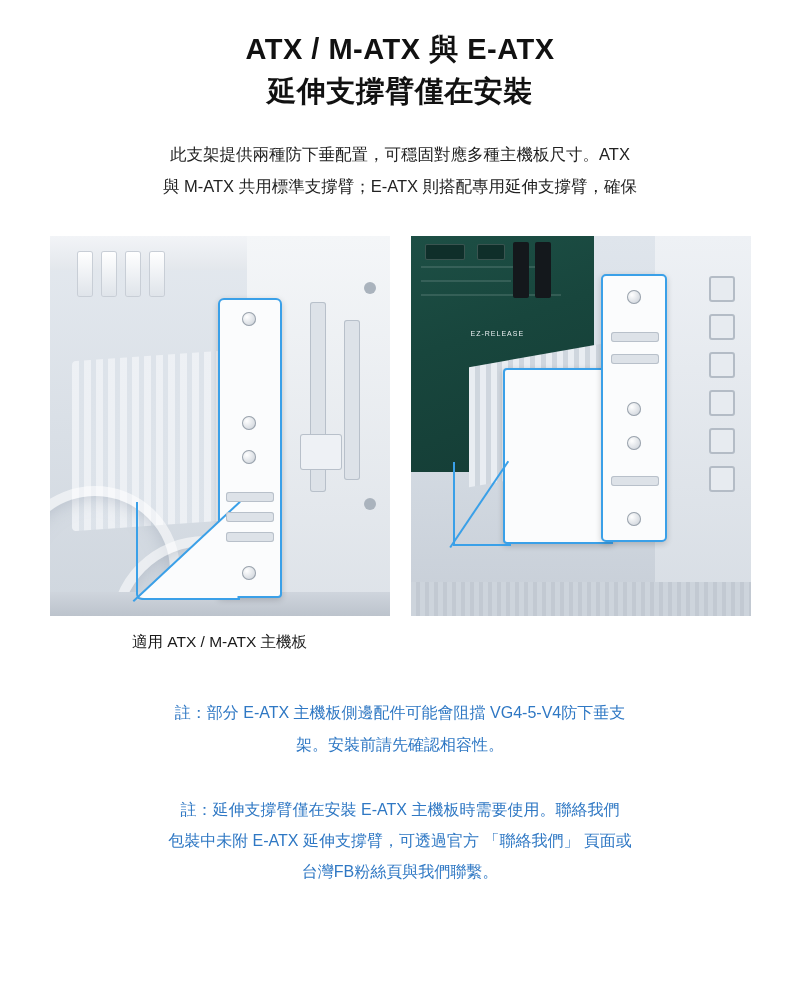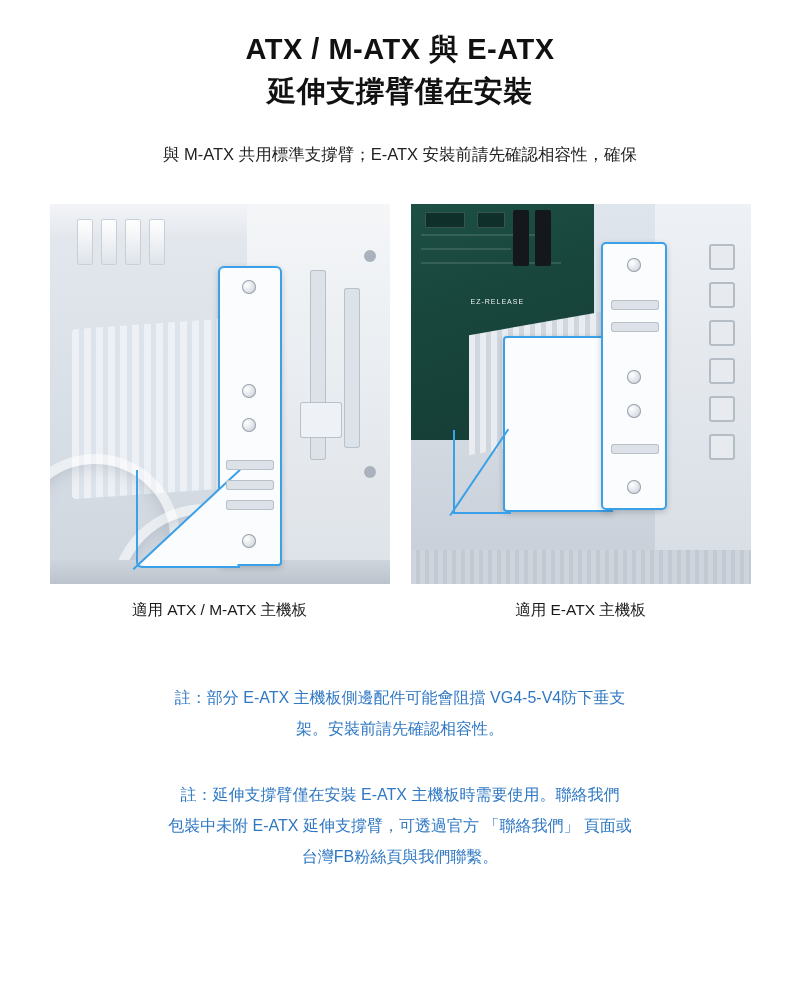--- a/index.html
+++ b/index.html
@@ -49,21 +49,21 @@
     overflow: hidden;
     background: #c9ced6;
   }
   .caption {
     text-align: center;
     font-size: 15.5px;
     margin-top: 16px;
     color: #1a1a1a;
   }
   .notes {
-    margin-top: 61px;
+    margin-top: 44px;
     text-align: center;
   }
   .note {
     color: #2f78c4;
     font-size: 16px;
     line-height: 1.95;
     width: 620px;
     margin: 0 auto;
   }
   .note + .note { margin-top: 34px; }
@@ -226,21 +226,22 @@
 <body>
 
 <div class="page">
 
   <div class="title-block">
     <div class="title-line">ATX / M-ATX 與 E-ATX</div>
     <div class="title-line">延伸支撐臂僅在安裝</div>
   </div>
 
   <div class="intro">
-    <div>與 M-ATX 共用標準支撐臂；E-ATX 安裝前請先確認相容性，確保</div>
+    <div>此支架提供兩種防下垂配置，可穩固對應多種主機板尺寸。ATX</div>
+    <div>與 M-ATX 共用標準支撐臂；E-ATX 則搭配專用延伸支撐臂，確保</div>
   </div>
 
   <div class="images-row">
 
     <div class="img-col">
       <div class="photo p1">
         <div class="p1-bg"></div>
         <div class="mb"></div>
         <div class="topbar"></div>
         <div class="conn" style="left:28px;"></div>
@@ -303,21 +304,20 @@
         <div class="bracket b-diag"></div>
 
         <div class="screw" style="left:216px; top:54px;"></div>
         <div class="screw" style="left:216px; top:166px;"></div>
         <div class="screw" style="left:216px; top:200px;"></div>
         <div class="screw" style="left:216px; top:276px;"></div>
         <div class="slotline" style="left:200px; top:96px; width:48px; height:10px;"></div>
         <div class="slotline" style="left:200px; top:118px; width:48px; height:10px;"></div>
         <div class="slotline" style="left:200px; top:240px; width:48px; height:10px;"></div>
       </div>
-      <div class="caption">適用 E-ATX 主機板</div>
     </div>
   </div>
 
   <div class="notes">
     <div class="note">
       <div>註：部分 E-ATX 主機板側邊配件可能會阻擋 VG4-5-V4防下垂支</div>
       <div>架。安裝前請先確認相容性。</div>
     </div>
     <div class="note">
       <div>註：延伸支撐臂僅在安裝 E-ATX 主機板時需要使用。聯絡我們</div>

